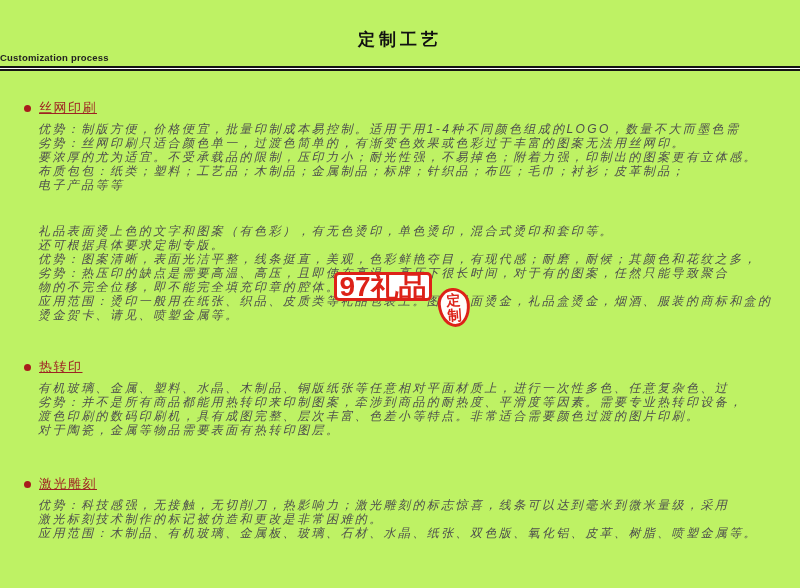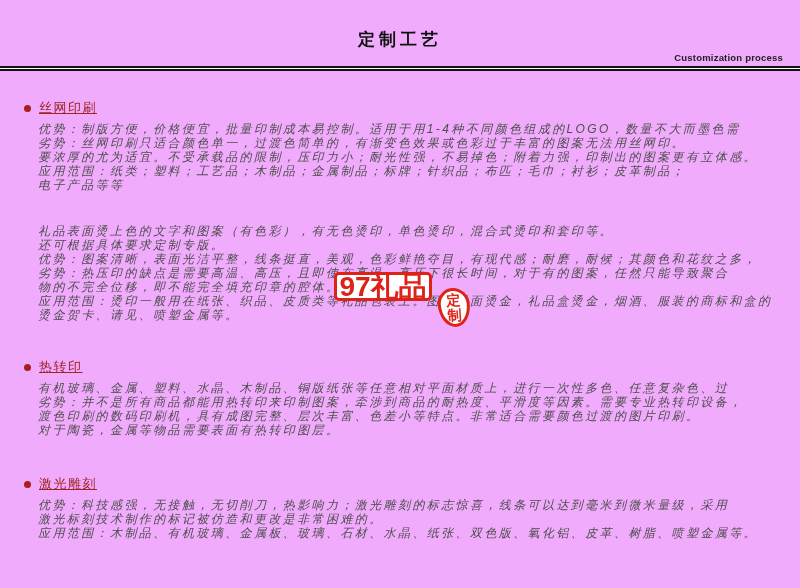--- a/index.html
+++ b/index.html
@@ -1,36 +1,35 @@
 <!DOCTYPE html>
 <html><head>
 <meta charset="utf-8">
 <style>
   html,body{margin:0;padding:0;background:#fff;}
   .page{
     position:relative;
     width:800px;height:588px;
-    background:#f0abfc;
+    background:#bef264;
     overflow:hidden;
     font-family:"Liberation Sans", sans-serif;
     color:#4e4e4e;
   }
   
   .hdr-title{
     margin-top:28px;
     text-align:center;
     font-size:17px;
     font-weight:bold;
     letter-spacing:4px;
     color:#111;
   }
   .hdr-sub{
     margin-top:1px;
-    padding-right:17px;
-    text-align:right;
+    padding-right:24px;
     font-size:9.5px;
     font-weight:bold;
     letter-spacing:0.2px;
     color:#222;
   }
   .hdr-divider{
     margin-top:3px;
     height:1px;
     border-top:2px solid #141414;
     border-bottom:2px solid #141414;
@@ -109,21 +108,21 @@
 
     <div class="sec s1">
       <div class="sec-head">
         <span class="bullet"></span>
         <span class="sec-title">丝网印刷</span>
       </div>
       <div class="sec-body">
         <div class="bl">优势：制版方便，价格便宜，批量印制成本易控制。适用于用1-4种不同颜色组成的LOGO，数量不大而墨色需</div>
         <div class="bl">劣势：丝网印刷只适合颜色单一，过渡色简单的，有渐变色效果或色彩过于丰富的图案无法用丝网印。</div>
         <div class="bl">要浓厚的尤为适宜。不受承载品的限制，压印力小；耐光性强，不易掉色；附着力强，印制出的图案更有立体感。</div>
-        <div class="bl">应用范围：纸类；塑料；工艺品；木制品；金属制品；标牌；针织品；布匹；毛巾；衬衫；皮革制品；</div>
+        <div class="bl">布质包包：纸类；塑料；工艺品；木制品；金属制品；标牌；针织品；布匹；毛巾；衬衫；皮革制品；</div>
         <div class="bl">电子产品等等</div>
       </div>
     </div>
 
     <div class="sec s2">
       <div class="sec-body">
         <div class="bl">礼品表面烫上色的文字和图案（有色彩），有无色烫印，单色烫印，混合式烫印和套印等。</div>
         <div class="bl">还可根据具体要求定制专版。</div>
         <div class="bl">优势：图案清晰，表面光洁平整，线条挺直，美观，色彩鲜艳夺目，有现代感；耐磨，耐候；其颜色和花纹之多，</div>
         <div class="bl">劣势：热压印的缺点是需要高温、高压，且即使在高温、高压下很长时间，对于有的图案，任然只能导致聚合</div>

